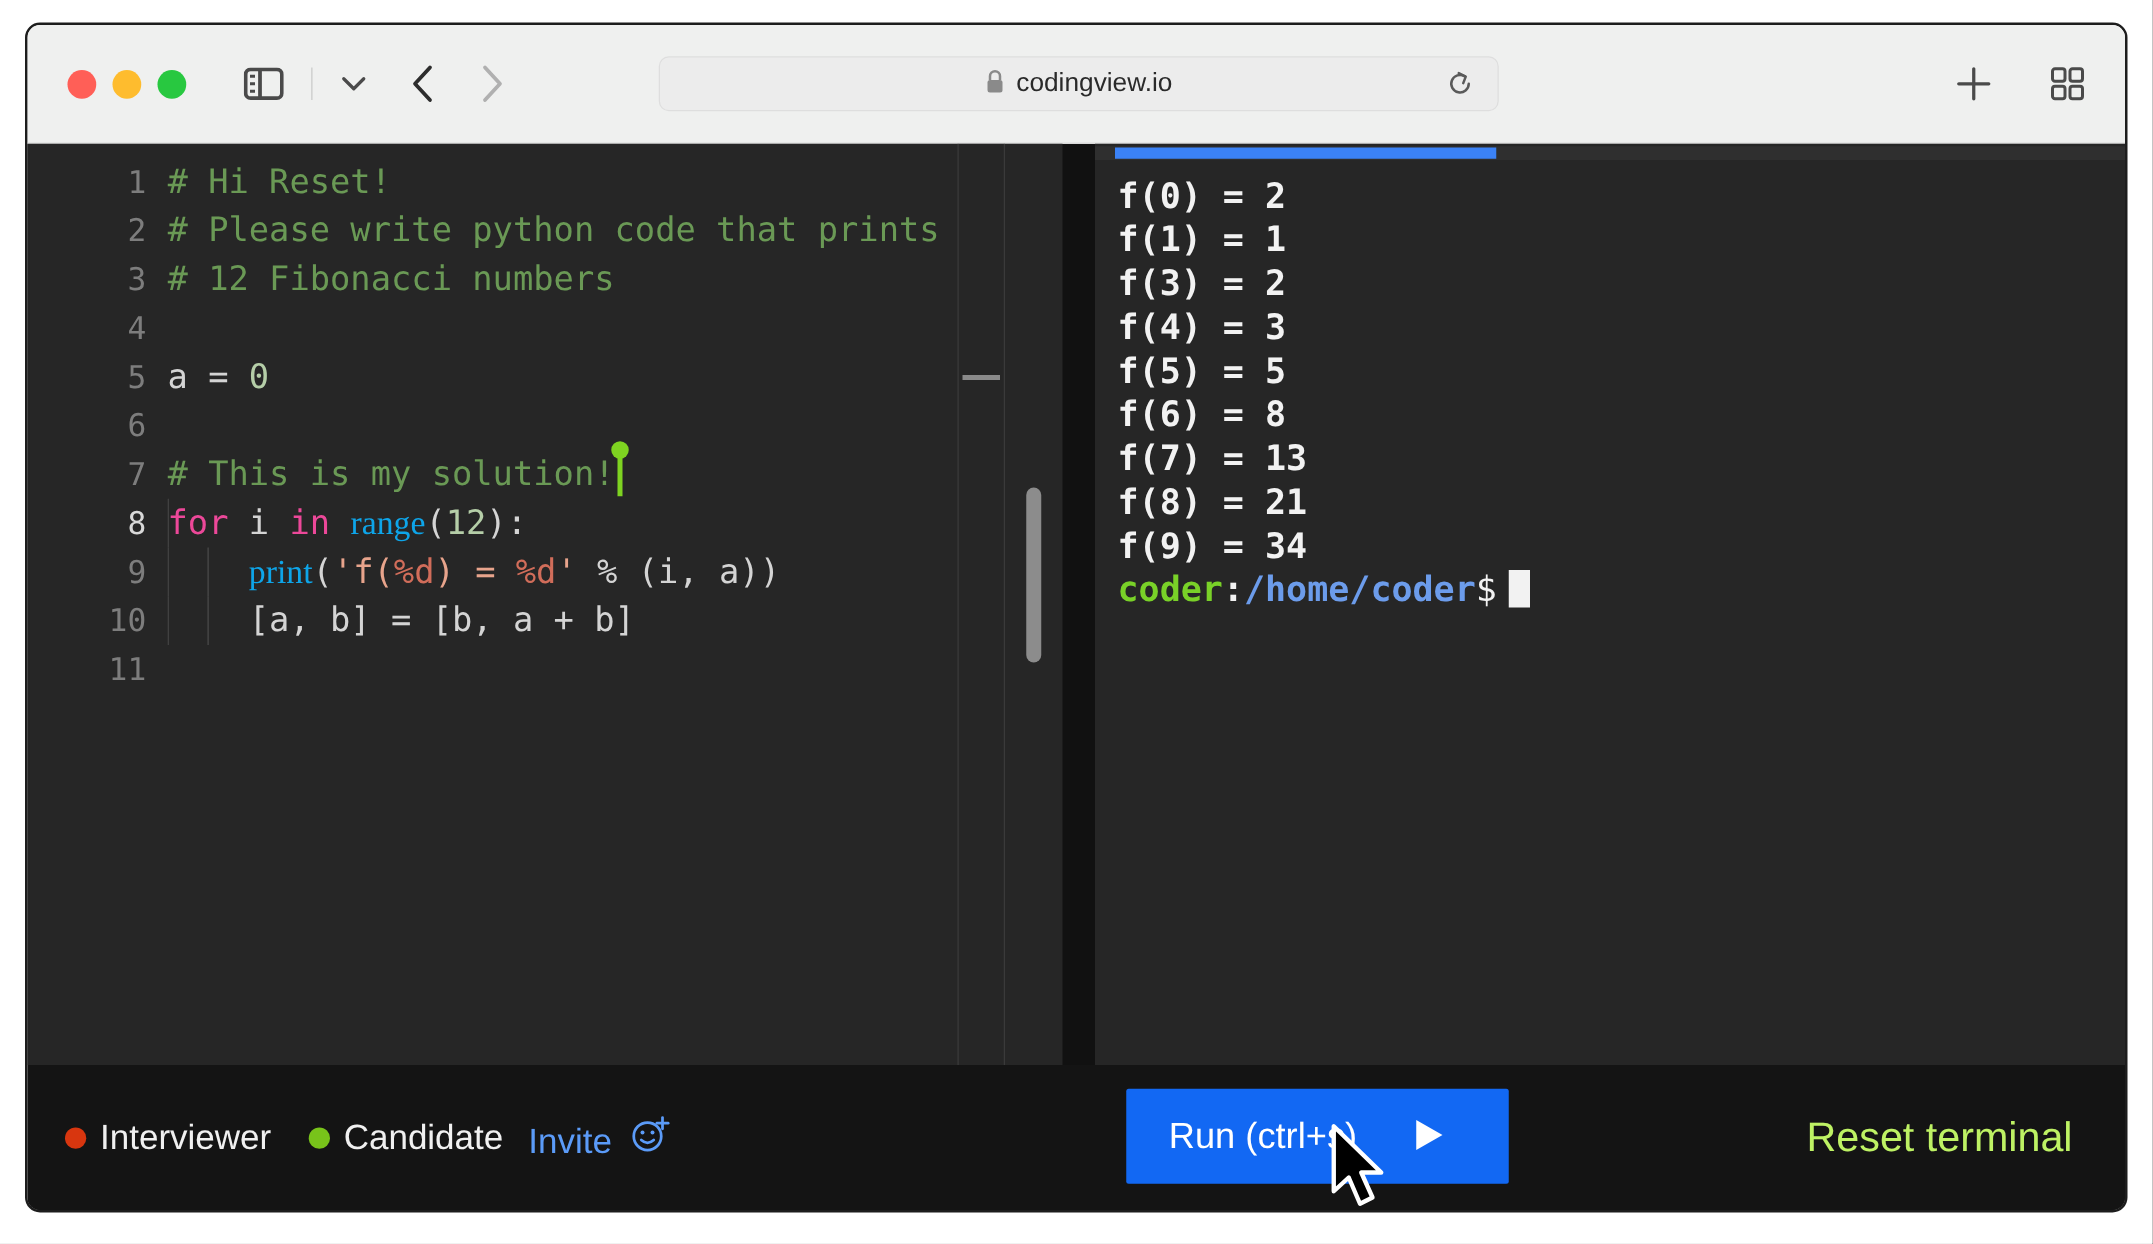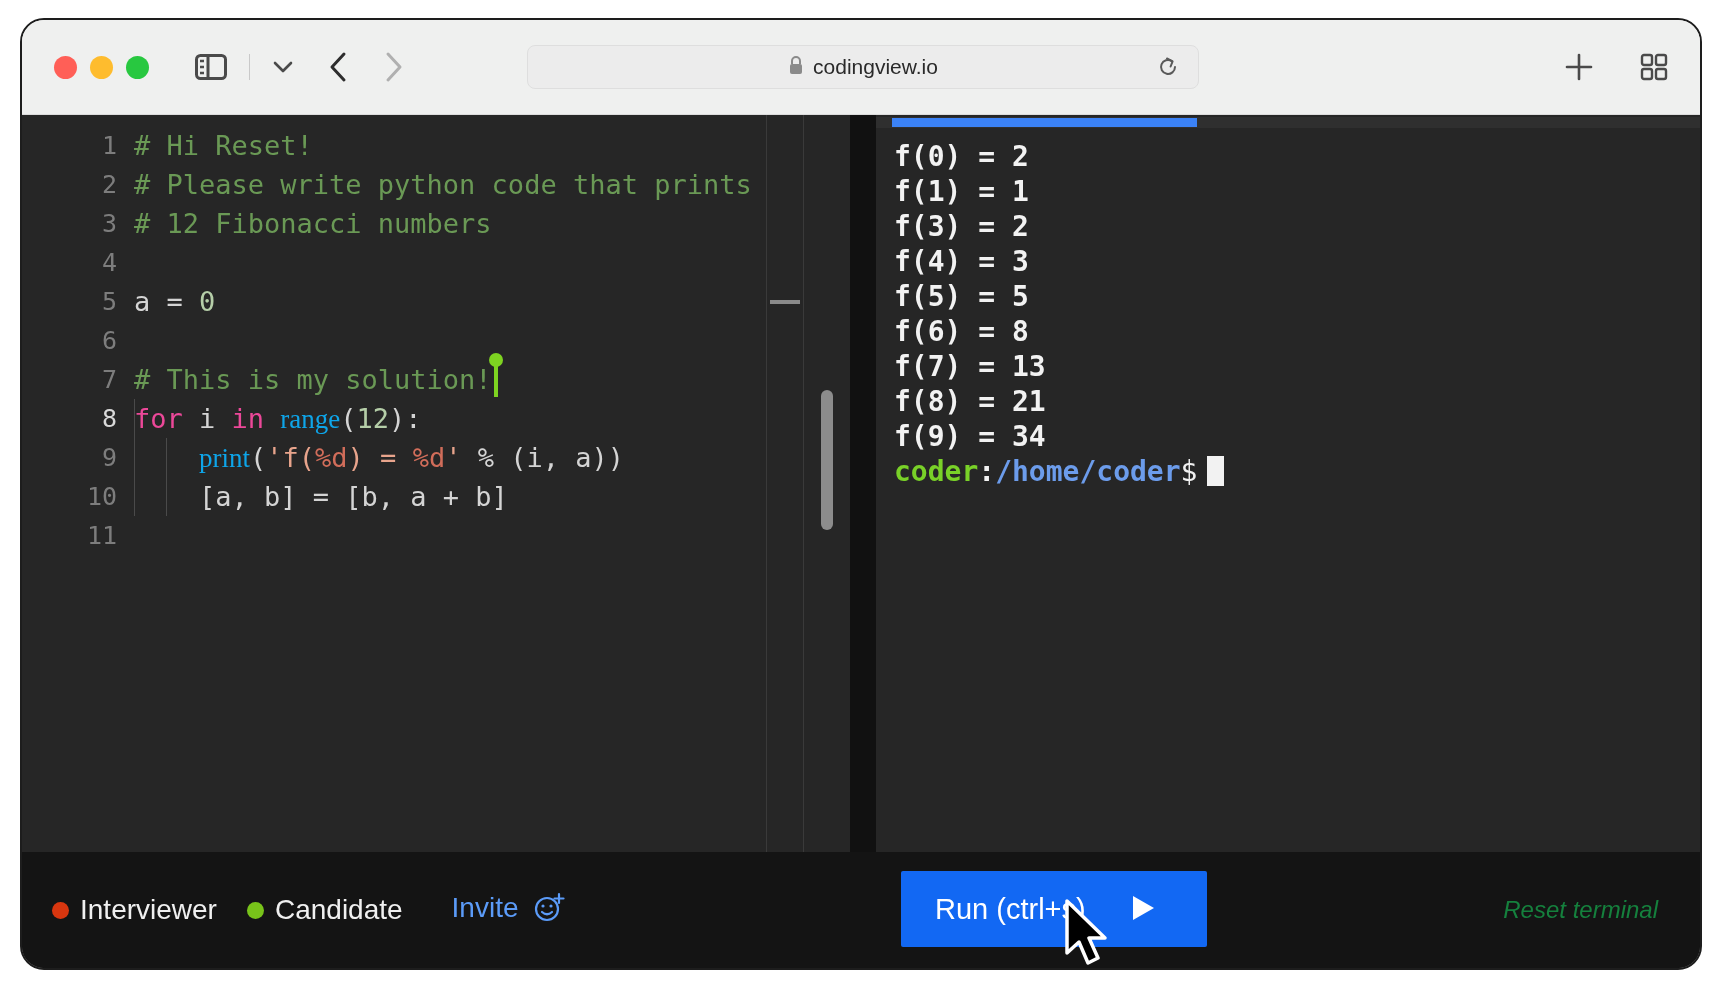--- a/index.html
+++ b/index.html
@@ -12,21 +12,21 @@
     font-family: "Liberation Sans", sans-serif;
   }
 
   
   #browser-window {
     position: absolute;
     left: 20px;
     top: 18px;
     width: 1682px;
     height: 952px;
-    border-radius: 24px;
+    border-radius: 12px;
     background: #efefef;
     border: 2px solid #1d1d1d;
     box-sizing: border-box;
     overflow: hidden;
     display: flex;
     flex-direction: column;
   }
 
   
   #toolbar {
@@ -319,23 +319,23 @@
   }
   .pdot { width: 17px; height: 17px; border-radius: 50%; }
   .presence-label {
     font-size: 28px;
     color: #f0f0f0;
     font-family: "Liberation Sans", sans-serif;
     text-align: right;
   }
   #invite-group {
     display: flex;
-    align-items: flex-start;
+    align-items: flex-end;
     gap: 14px;
-    margin-left: 49px;
+    margin-left: 20px;
   }
   #invite-label {
     font-size: 28px;
     color: #5b9bf8;
   }
   #run-button {
     position: absolute;
     left: 879px;
     top: 19px;
     width: 306px;
@@ -353,27 +353,26 @@
     margin-left: 28px;
     font-family: "Liberation Sans", sans-serif;
   }
   #run-play {
     margin-left: auto;
     margin-right: 44px;
   }
   #reset-terminal {
     position: absolute;
     right: 36px;
-    font-size: 24px;
-    color: #15803d;
+    font-size: 33px;
+    color: #bef264;
     font-family: "Liberation Sans", sans-serif;
     background: none;
     border: none;
     cursor: pointer;
-    font-style: italic;
   }
 
   
   #mouse-cursor {
     position: absolute;
     left: 1064px;
     top: 899px;
     width: 52px;
     height: 74px;
     pointer-events: none;

